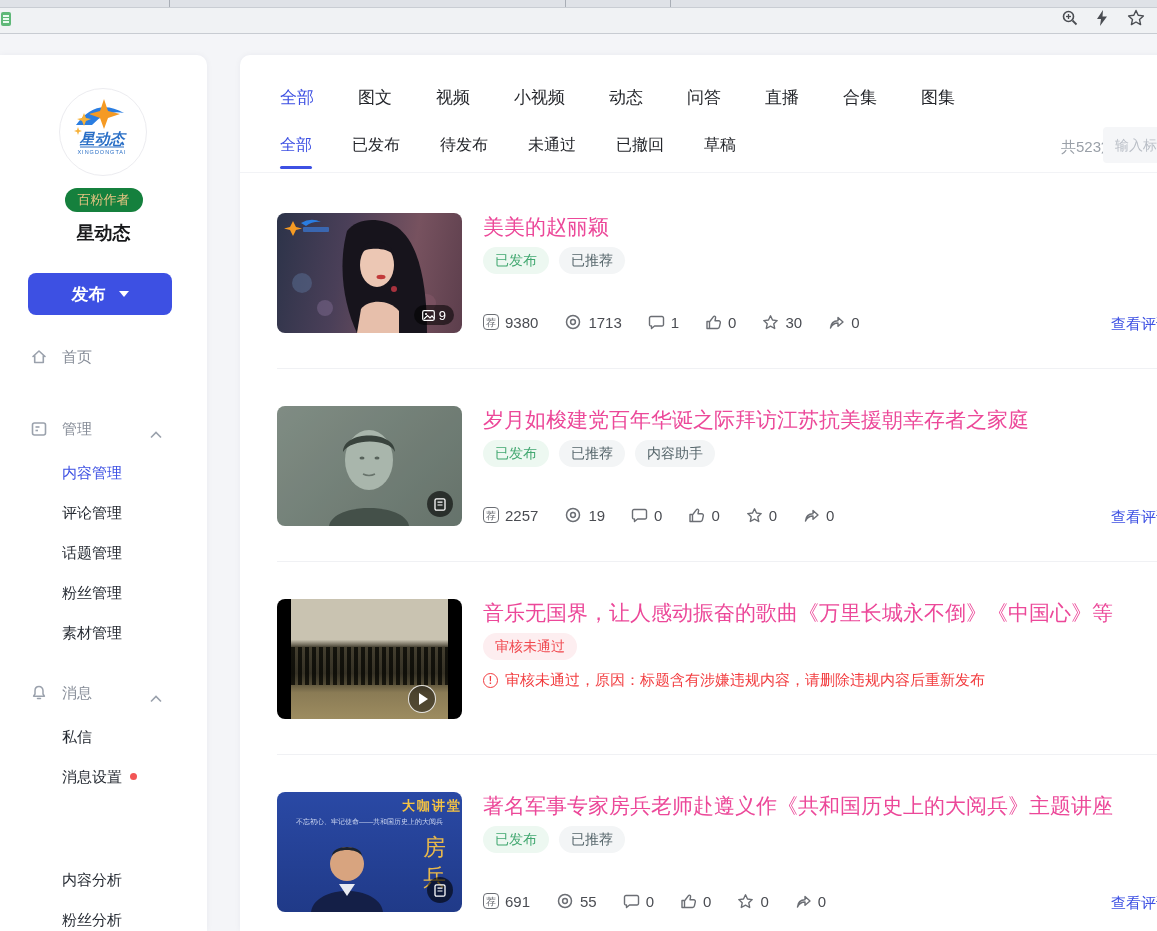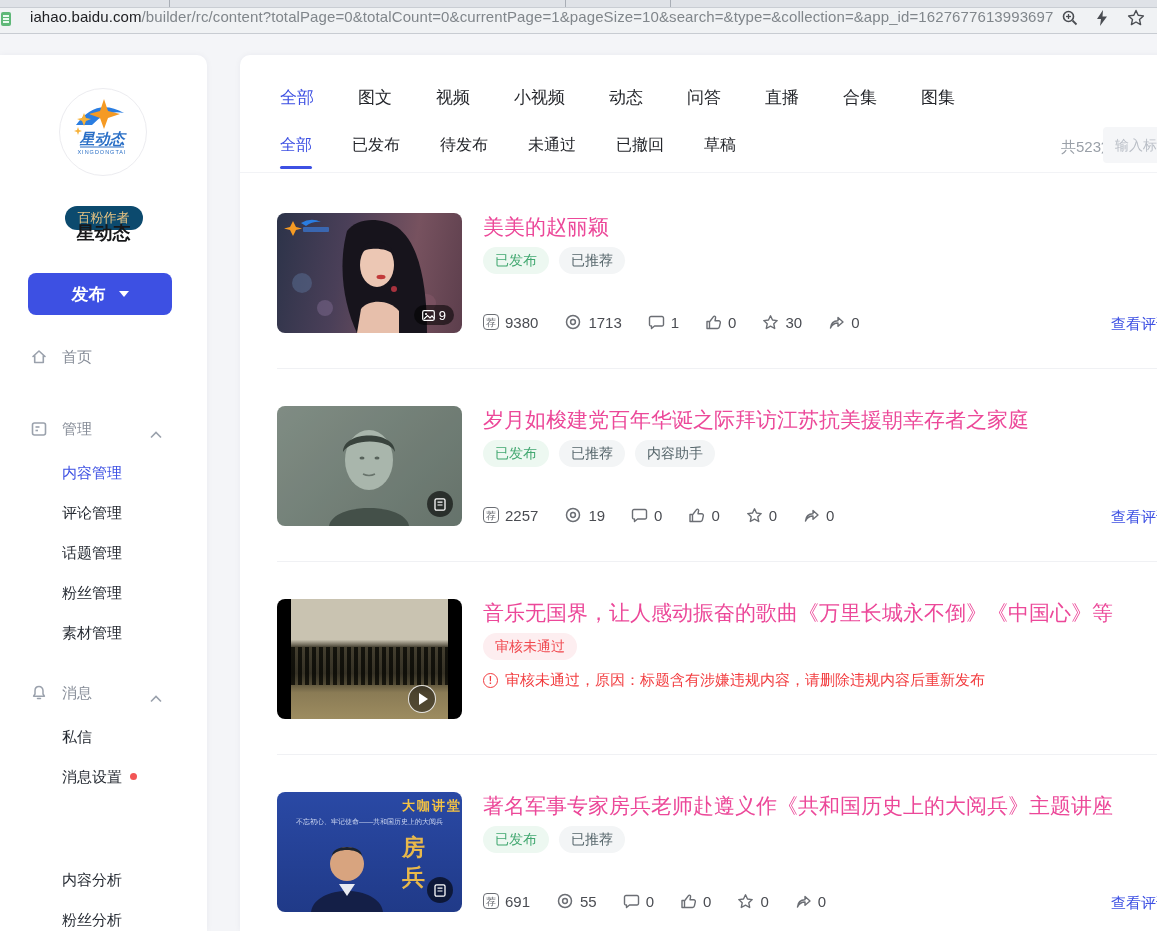--- a/index.html
+++ b/index.html
@@ -18,21 +18,21 @@
   .url .domain{color:#202124;}
   .url .path{color:#80868b;}
   .bbar-ic{position:absolute;top:9px;width:18px;height:18px;}
   .bbar-ic svg{display:block}
   
   .sidebar{position:absolute;left:0;top:55px;width:207px;height:876px;background:#fff;border-radius:0 10px 0 0;box-shadow:0 0 6px rgba(30,40,80,.05);}
   .main{position:absolute;left:240px;top:55px;width:917px;height:876px;background:#fff;border-radius:10px 0 0 0;box-shadow:0 0 6px rgba(30,40,80,.05);overflow:hidden;padding-left:24px;}
   
   .avatar{position:absolute;left:59px;top:33px;width:86px;height:86px;border-radius:50%;border:1px solid #ececf0;background:#fff;overflow:hidden;}
   .author-badge{position:absolute;left:0;top:133px;width:100%;text-align:center;}
-  .author-badge span{display:inline-block;background:#0c4a6e;color:#e8c482;font-size:13px;padding:3px 13px;border-radius:12px;margin-top:18px;}
+  .author-badge span{display:inline-block;background:#15803d;color:#e8c482;font-size:13px;padding:3px 13px;border-radius:12px;}
   .username{position:absolute;left:0;top:166px;width:100%;text-align:center;font-size:18px;font-weight:700;color:#17181a;}
   .publish-btn{position:absolute;left:28px;top:218px;width:144px;height:42px;background:#3d50e3;border:none;border-radius:8px;color:#fff;font-size:17px;font-weight:700;font-family:inherit;cursor:pointer;display:flex;align-items:center;justify-content:center;gap:13px;}
   .publish-btn .caret{width:0;height:0;border-left:5px solid transparent;border-right:5px solid transparent;border-top:6px solid #fff;}
   .nav-row{position:absolute;left:0;width:207px;height:22px;cursor:pointer;}
   .nav-row .nic{position:absolute;left:30px;top:1px;width:18px;height:18px;}
   .nav-row .nlabel{position:absolute;left:62px;top:1px;font-size:15px;color:#878d98;}
   .nav-row .chev{position:absolute;left:150px;top:6px;}
   .nav-sub{position:absolute;left:62px;height:20px;font-size:15px;color:#262b33;cursor:pointer;white-space:nowrap;}
   .nav-sub.active{color:#3d50e3;}
   .reddot{display:inline-block;width:7px;height:7px;background:#f25555;border-radius:50%;margin-left:8px;vertical-align:2px;}
@@ -71,33 +71,32 @@
   .play-circle{position:absolute;right:26px;bottom:6px;width:28px;height:28px;background:rgba(0,0,0,.45);border:1.5px solid rgba(255,255,255,.85);border-radius:50%;display:flex;align-items:center;justify-content:center;box-sizing:border-box;}
   .play-circle:before{content:"";width:0;height:0;border-left:9px solid #fff;border-top:6px solid transparent;border-bottom:6px solid transparent;margin-left:3px;}
   .thumb1{background:linear-gradient(100deg,#2c3349 0%,#4a3f58 35%,#77525f 70%,#5c3e4c 100%);}
   .thumb2{background:linear-gradient(135deg,#8a978d,#6c7a71);}
   .thumb3{background:#000;}
   .thumb3 .inner{position:absolute;left:14px;right:14px;top:0;bottom:0;background:linear-gradient(180deg,#c9c3b1 0%,#c9c3b1 34%,#4a4536 40%,#2f2c22 62%,#8a7b55 78%,#9d8c60 100%);}
   .thumb3 .troops{position:absolute;left:14px;right:14px;top:40%;height:32%;background:repeating-linear-gradient(90deg,rgba(10,10,5,.85) 0 4px,rgba(60,55,40,.5) 4px 7px);}
   .thumb4{background:linear-gradient(180deg,#2a49a5 0%,#203a88 100%);}
   .poster-heading{position:absolute;left:0;top:5px;width:100%;text-align:right;font-size:13px;font-weight:700;color:#f5c342;letter-spacing:2px;}
   .poster-sub{position:absolute;left:0;top:25px;width:100%;text-align:center;font-size:7px;color:#cdd7f2;white-space:nowrap;}
-  .poster-name{position:absolute;right:34px;top:40px;width:26px;font-size:23px;font-weight:700;color:#e8b84b;line-height:30px;text-align:left;}
+  .poster-name{position:absolute;right:16px;top:40px;width:26px;font-size:23px;font-weight:400;color:#e8b84b;line-height:30px;text-align:right;}
 </style>
 </head>
 <body>
 
 <div class="browser-bar">
   <div class="tabstrip">
     <div class="sep" style="left:169px"></div>
     <div class="sep" style="left:565px"></div>
     <div class="sep" style="left:670px"></div>
   </div>
   <div class="page-ico"></div>
-  <div class="url"><span class="domain">iahao.baidu.com</span><span class="path">/builder/rc/content?totalPage=0&amp;totalCount=0&amp;currentPage=1&amp;pageSize=10&amp;search=&amp;type=&amp;collection=&amp;app_id=1627677613993697</span></div>
   <div class="bbar-ic" style="right:78px">
     <svg width="18" height="18" viewBox="0 0 18 18">
         <circle cx="7.5" cy="7.5" r="5" fill="none" stroke="#4a4d52" stroke-width="1.6"></circle>
         <line x1="11.5" y1="11.5" x2="15.5" y2="15.5" stroke="#4a4d52" stroke-width="1.8"></line>
         <line x1="5" y1="7.5" x2="10" y2="7.5" stroke="#4a4d52" stroke-width="1.3"></line>
         <line x1="7.5" y1="5" x2="7.5" y2="10" stroke="#4a4d52" stroke-width="1.3"></line>
       </svg>
   </div>
   <div class="bbar-ic" style="right:46px">
     <svg width="18" height="18" viewBox="0 0 18 18">

